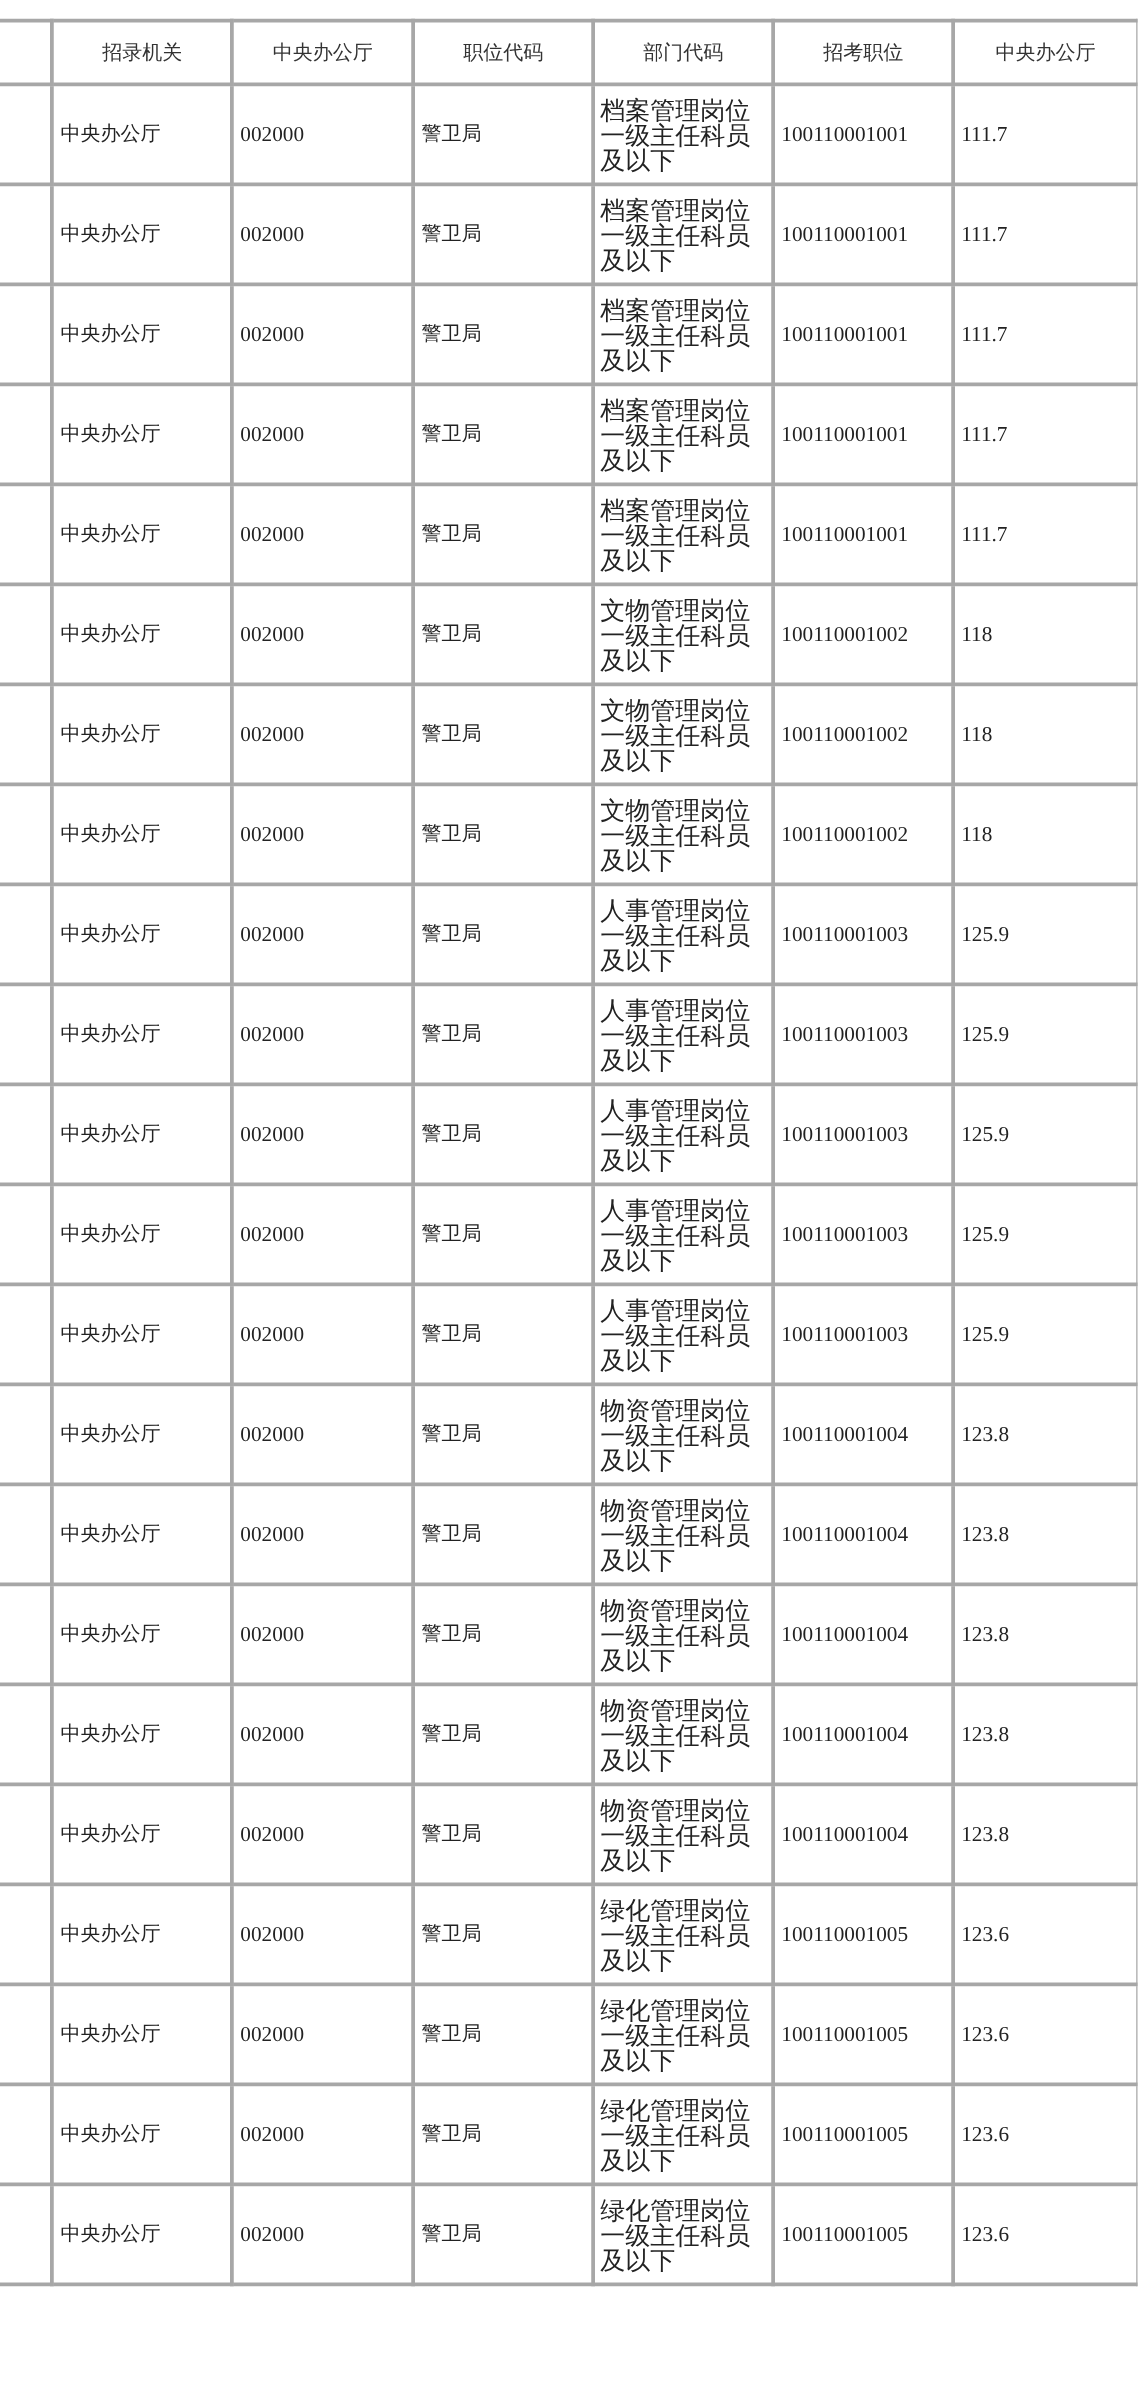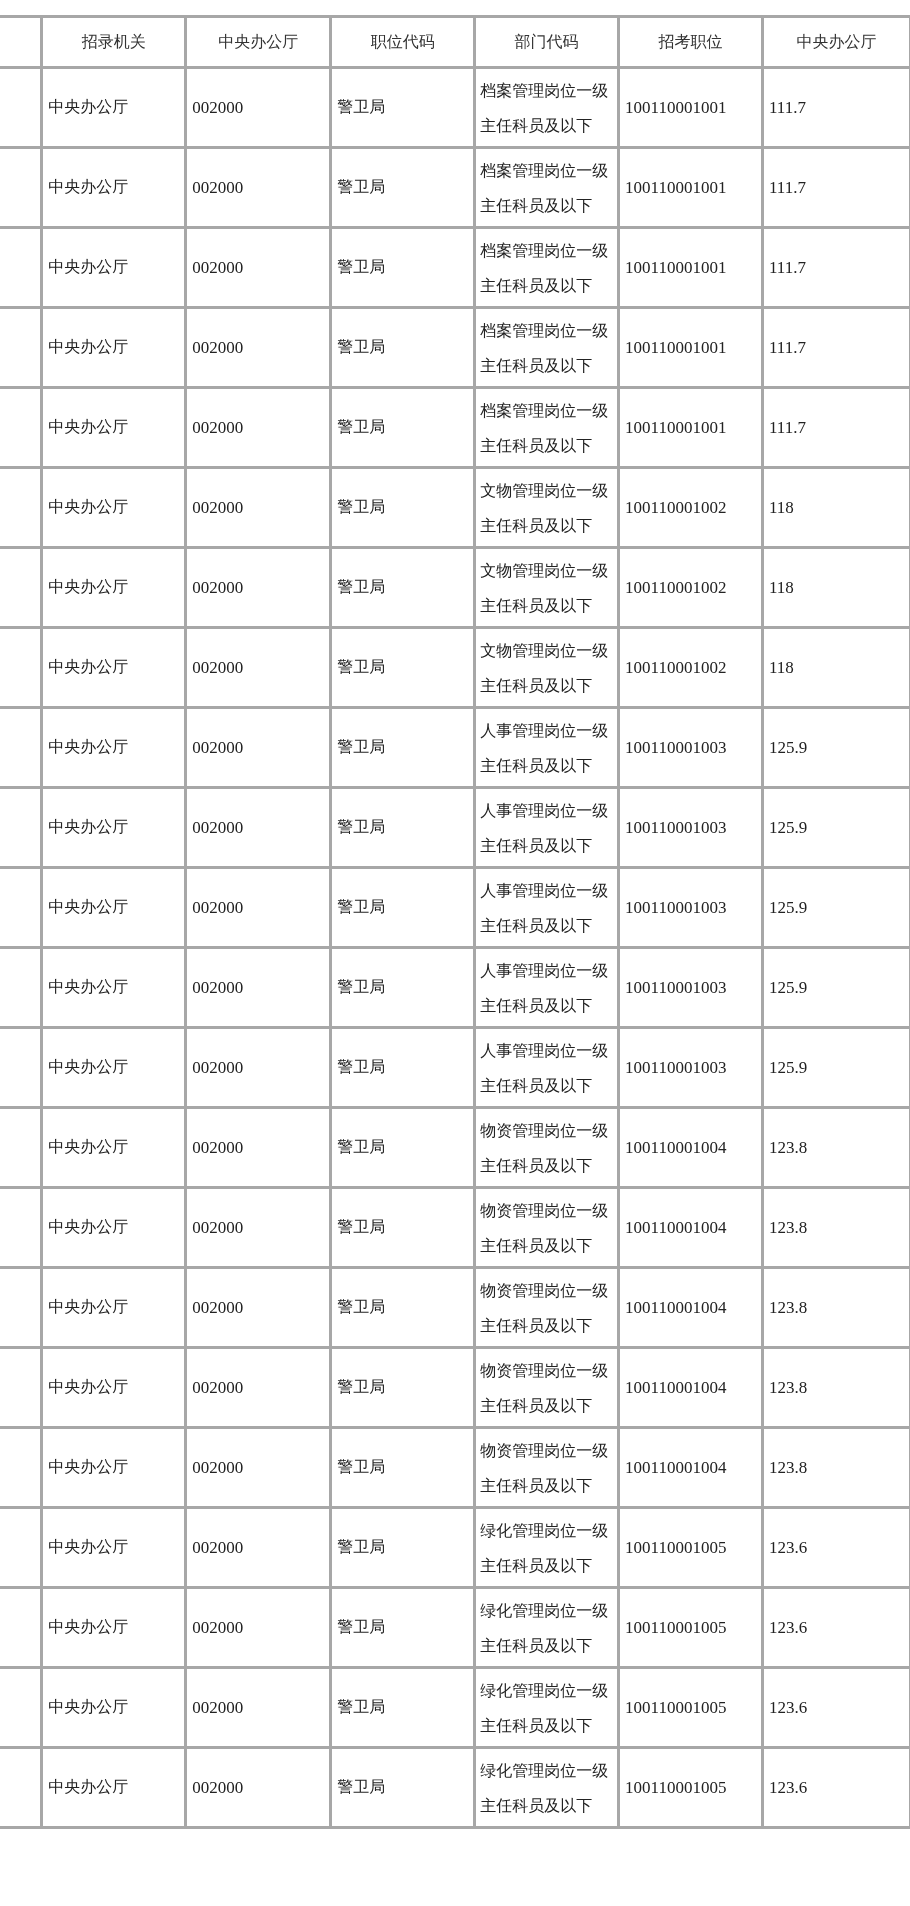--- a/index.html
+++ b/index.html
@@ -12,21 +12,21 @@
     .tbl tr > *:first-child { border-left: none; }
     .c0 { width: 41px; }
     .c1 { width: 141px; }
     .c2 { width: 142px; }
     .c3 { width: 141px; }
     .c4 { width: 141px; }
     .c5 { width: 141px; }
     .c6 { width: 145px; }
     td.txt { padding-left: 5px; font-family: Liberation Serif, serif; }
     td.num { padding-left: 5px; font-family: "Liberation Serif", "DejaVu Serif", serif; font-size: 17px; }
-    td.pos { padding-left: 4px; font-size: 16px; line-height: 35px; white-space: normal; word-break: break-all; }
+    td.pos { padding-left: 4px; font-size: 20px; line-height: 20px; white-space: normal; word-break: break-all; }
     .pos-inner { display: block; width: 130px; }
   </style>
 </head>
 <body>
 
 <table class="tbl">
   <colgroup>
     <col class="c0">
       <col class="c1">
       <col class="c2">

